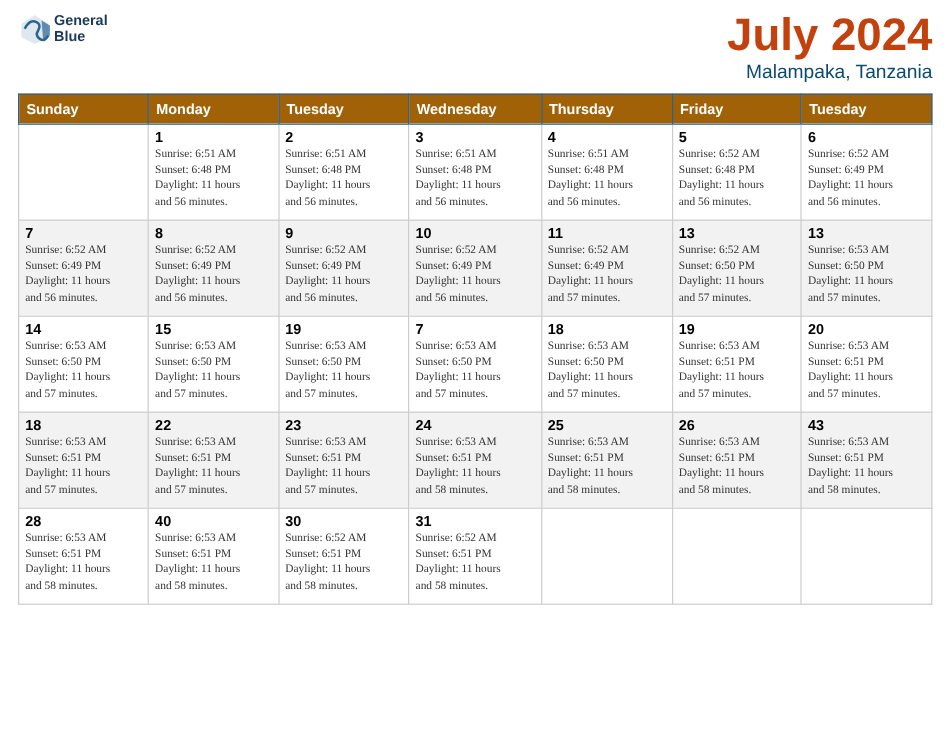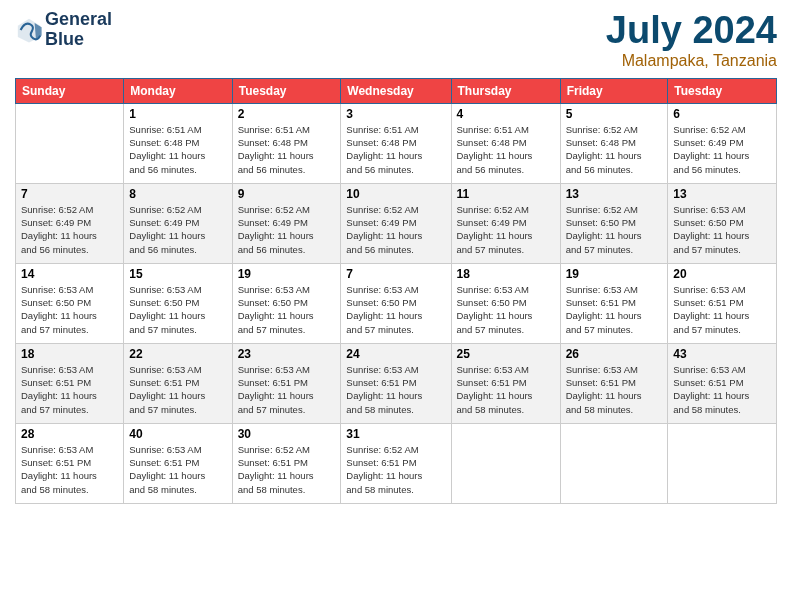--- a/index.html
+++ b/index.html
@@ -19,51 +19,51 @@
       display: flex;
       justify-content: space-between;
       align-items: flex-start;
       margin-bottom: 8px;
     }
     .logo {
       display: flex;
       align-items: center;
     }
     .logo-text {
-      font-size: 18px;
+      font-size: 12px;
       font-weight: bold;
       color: #1a3a5c;
       line-height: 1.1;
     }
     .logo-icon {
       width: 28px;
       height: 28px;
       margin-right: 2px;
     }
     .title-block {
       text-align: right;
     }
     .month-title {
       font-size: 38px;
       font-weight: bold;
-      color: #0c4a6e;
+      color: #c2410c;
       line-height: 1.1;
     }
     .subtitle {
       font-size: 16px;
-      color: #a16207;
+      color: #0c4a6e;
       text-align: right;
     }
     .calendar-table {
       width: 100%;
       border-collapse: collapse;
       font-size: 10.5px;
     }
     .calendar-table th {
-      background: #ef4444;
+      background: #a16207;
       color: #fff;
       text-align: left;
       padding: 5px 6px;
       font-size: 12px;
       border: 1px solid #2a6496;
     }
     .calendar-table td {
       border: 1px solid #ccc;
       vertical-align: top;
       padding: 3px 5px;
@@ -74,20 +74,21 @@
       font-weight: bold;
       font-size: 12px;
       color: #000;
       display: block;
       margin-bottom: 2px;
     }
     .day-info {
       font-size: 9.5px;
       color: #333;
       line-height: 1.4;
+      font-family: Liberation Serif, serif;
     }
     .empty-cell {
       background: #f9f9f9;
     }
     tr:nth-child(odd) td {
       background: #fff;
     }
     tr:nth-child(even) td {
       background: #f2f2f2;
     }

